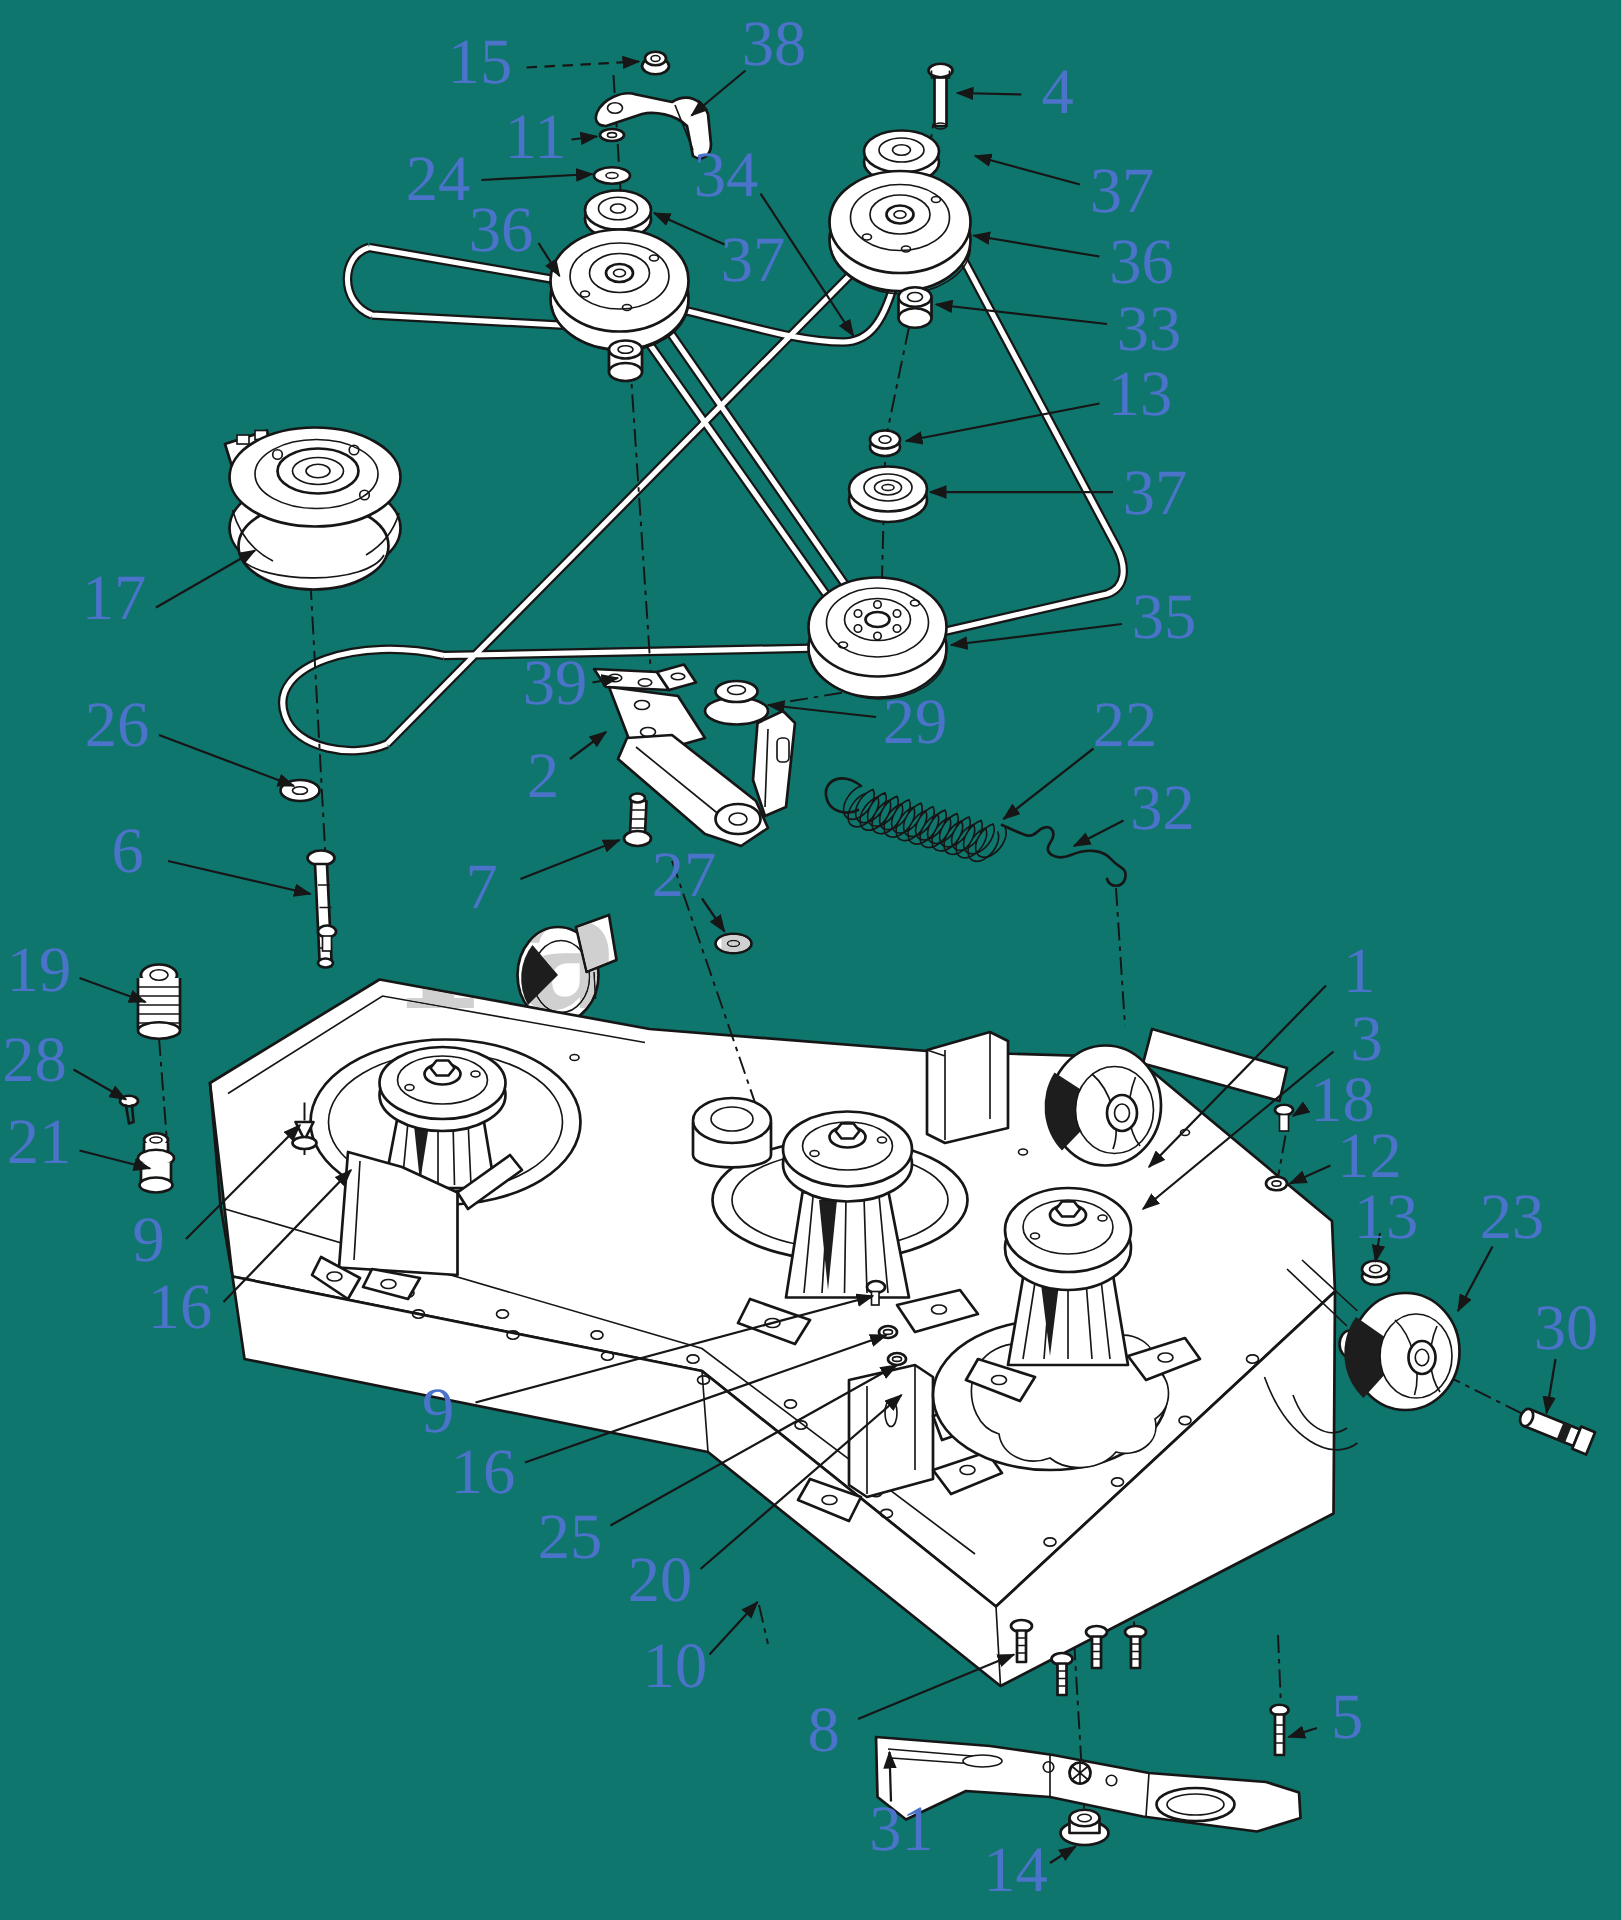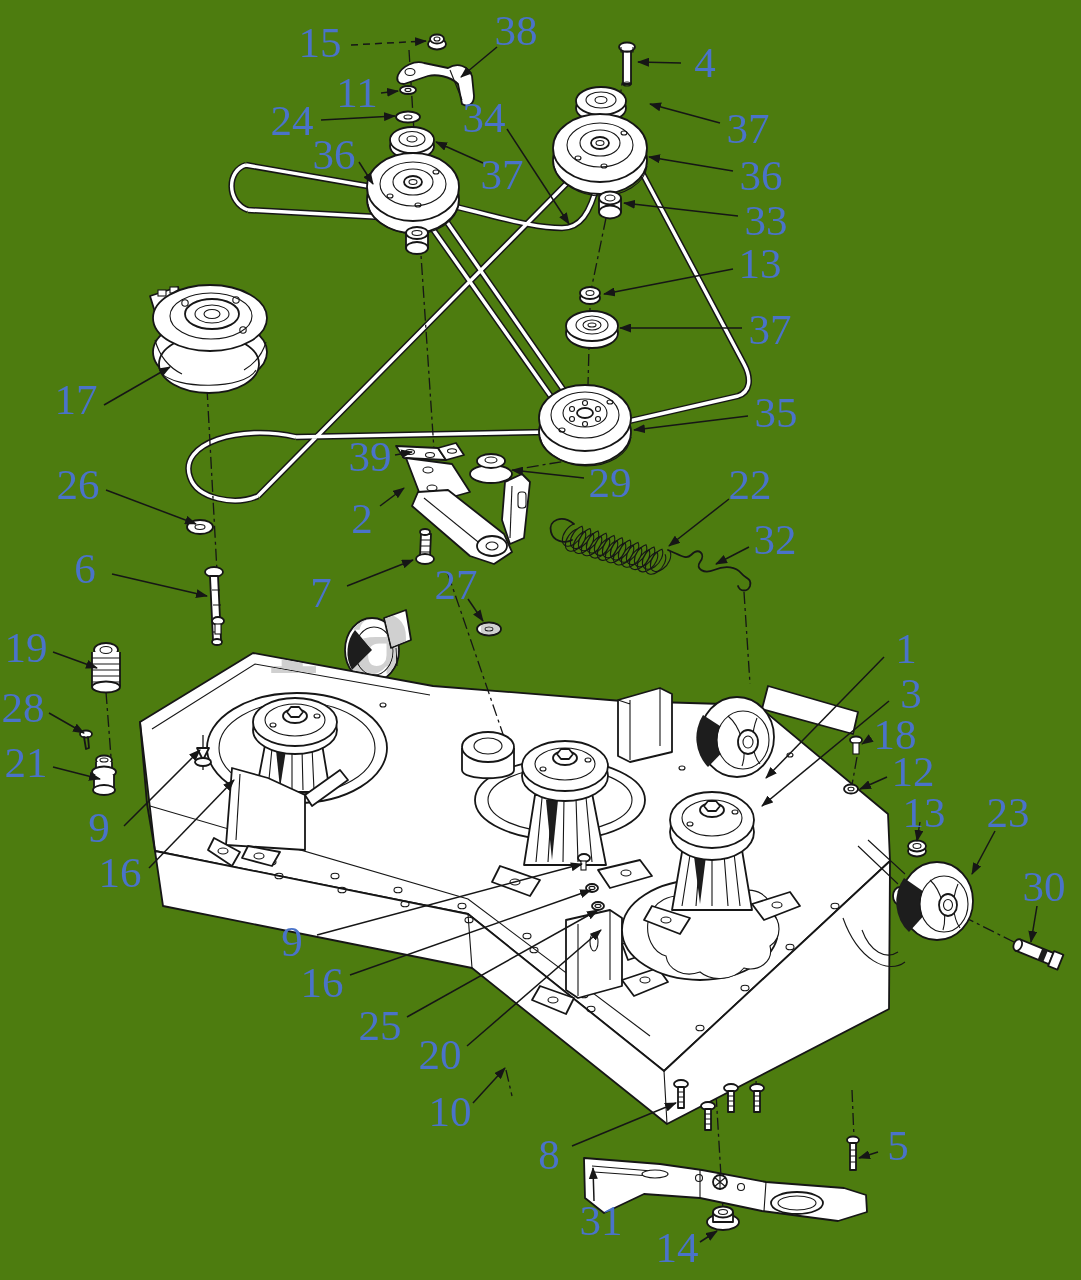--- a/index.html
+++ b/index.html
@@ -1,16 +1,16 @@
 <!DOCTYPE html>
 <html><head>
 <meta charset="utf-8">
 <style>
   html,body{margin:0;padding:0;background:#fff}
-  .stage{position:relative;width:1081px;height:1280px;background:#4d7c0f;overflow:hidden;
+  .stage{position:relative;width:1081px;height:1280px;background:#0f766e;overflow:hidden;
          font-family:"Liberation Sans",sans-serif}
   svg.art{position:absolute;left:0;top:0;z-index:2}
   .watermark{position:absolute;left:266px;top:578px;z-index:3;pointer-events:none;
              color:#d0d0d0;font-family:"DejaVu Serif","Liberation Serif",serif;
              font-weight:bold;font-size:112px;line-height:1;letter-spacing:-3px;
              white-space:nowrap;mix-blend-mode:darken}
   .watermark .tm{font-size:22px;vertical-align:62px;letter-spacing:0;margin-left:5px}
   
   .ol{fill:none;stroke:#161616;stroke-width:1.8;stroke-linejoin:round;stroke-linecap:round}
   .olw{fill:#ffffff;stroke:#161616;stroke-width:1.8;stroke-linejoin:round}

